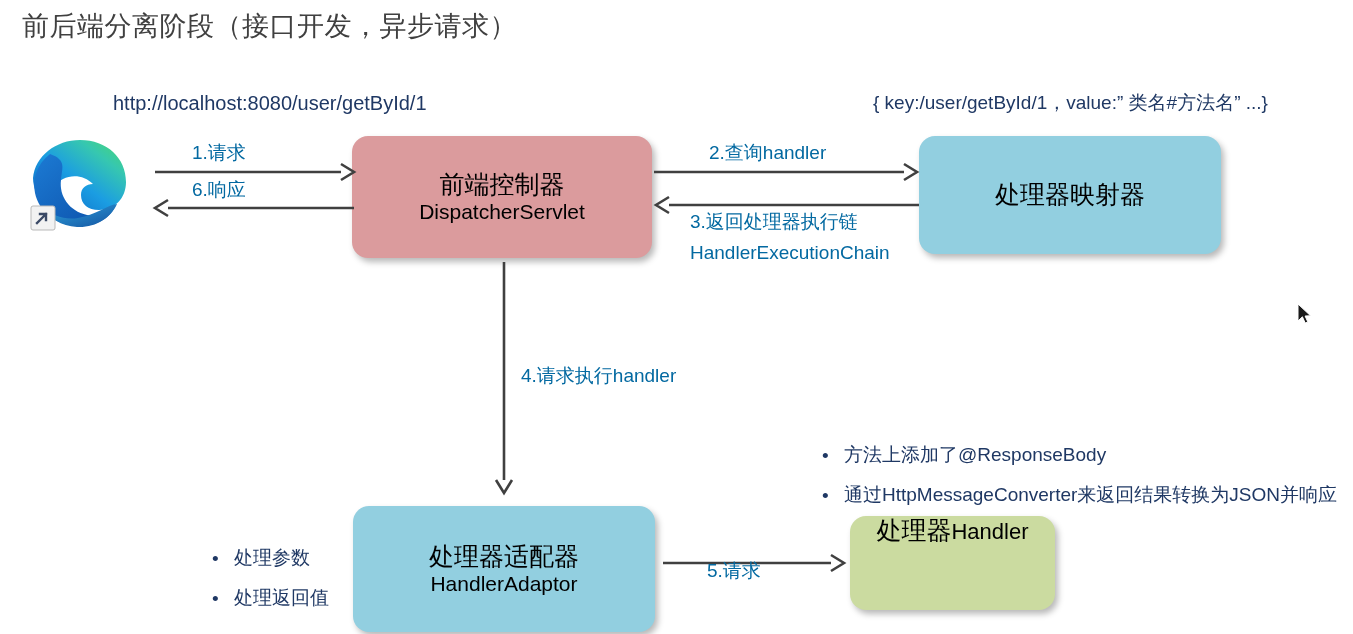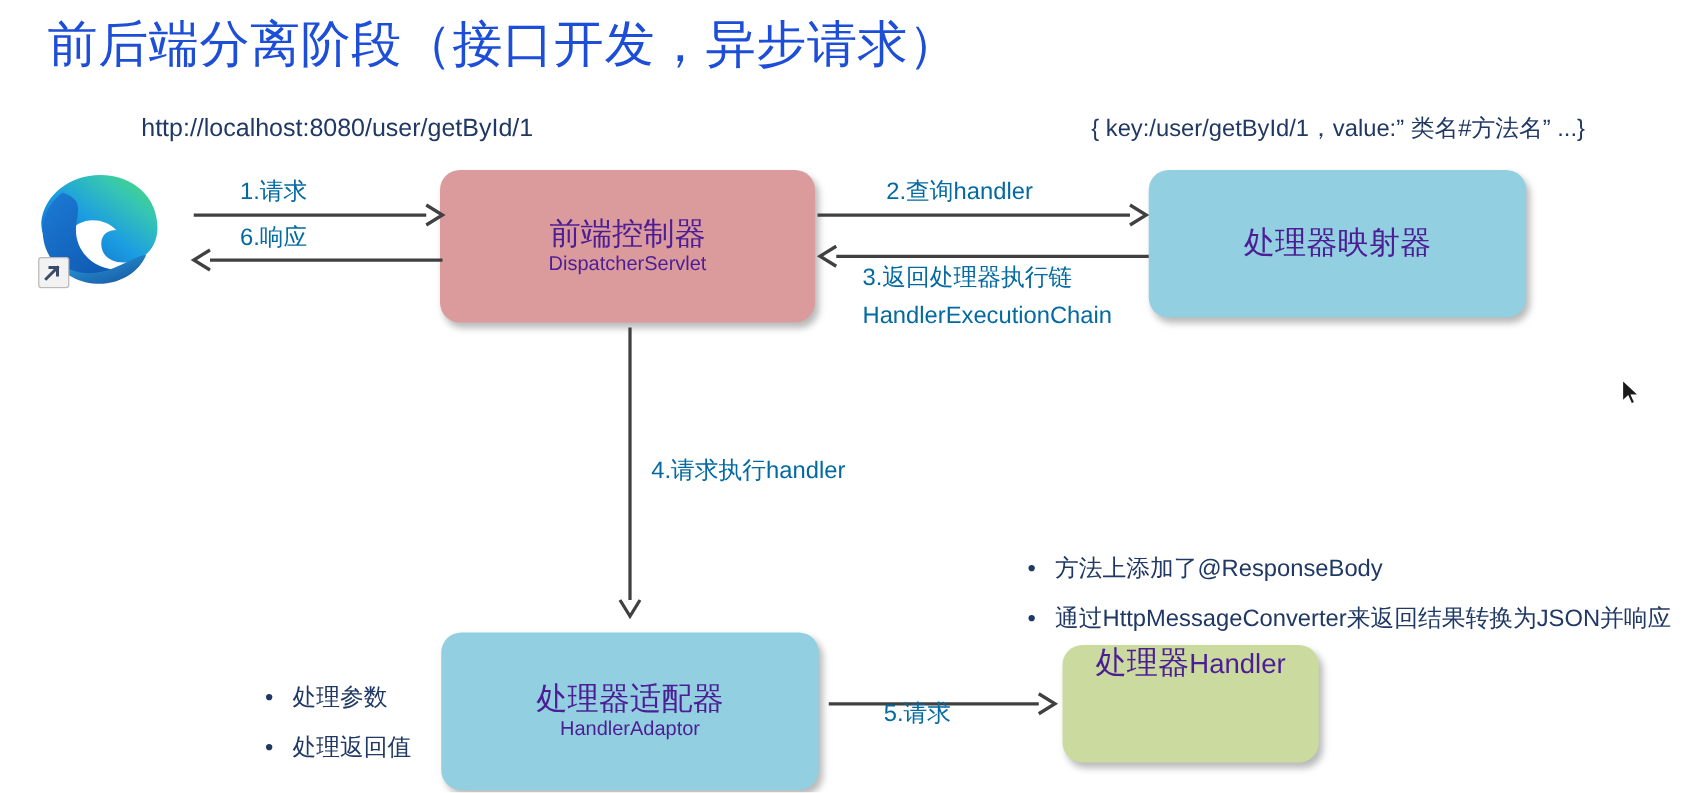--- a/index.html
+++ b/index.html
@@ -16,47 +16,46 @@
     height: 634px;
     background: #ffffff;
     overflow: hidden;
   }
 
   
   .slide-title {
     position: absolute;
     left: 22px;
     top: 8px;
-    font-size: 40px;
-    color: #1d4ed8;
+    font-size: 27px;
+    color: #404040;
     letter-spacing: 0.5px;
     white-space: nowrap;
-    margin-left: 16px;
   }
 
   
   .node {
     position: absolute;
     box-sizing: border-box;
     border-radius: 16px;
     display: flex;
     flex-direction: column;
     align-items: center;
     justify-content: center;
     text-align: center;
-    color: #4c1d95;
+    color: #000000;
     box-shadow: 3px 4px 6px rgba(0,0,0,0.28);
   }
   .node .cn {
     font-size: 25px;
     line-height: 1.18;
     white-space: nowrap;
   }
   .node .en {
-    font-size: 16px;
+    font-size: 21px;
     line-height: 1.2;
     white-space: nowrap;
   }
   .node.inline-label {
     flex-direction: row;
     align-items: baseline;
     justify-content: center;
   }
   .node.inline-label .cn { font-size: 25px; }
   .node.inline-label .en { font-size: 22px; }

